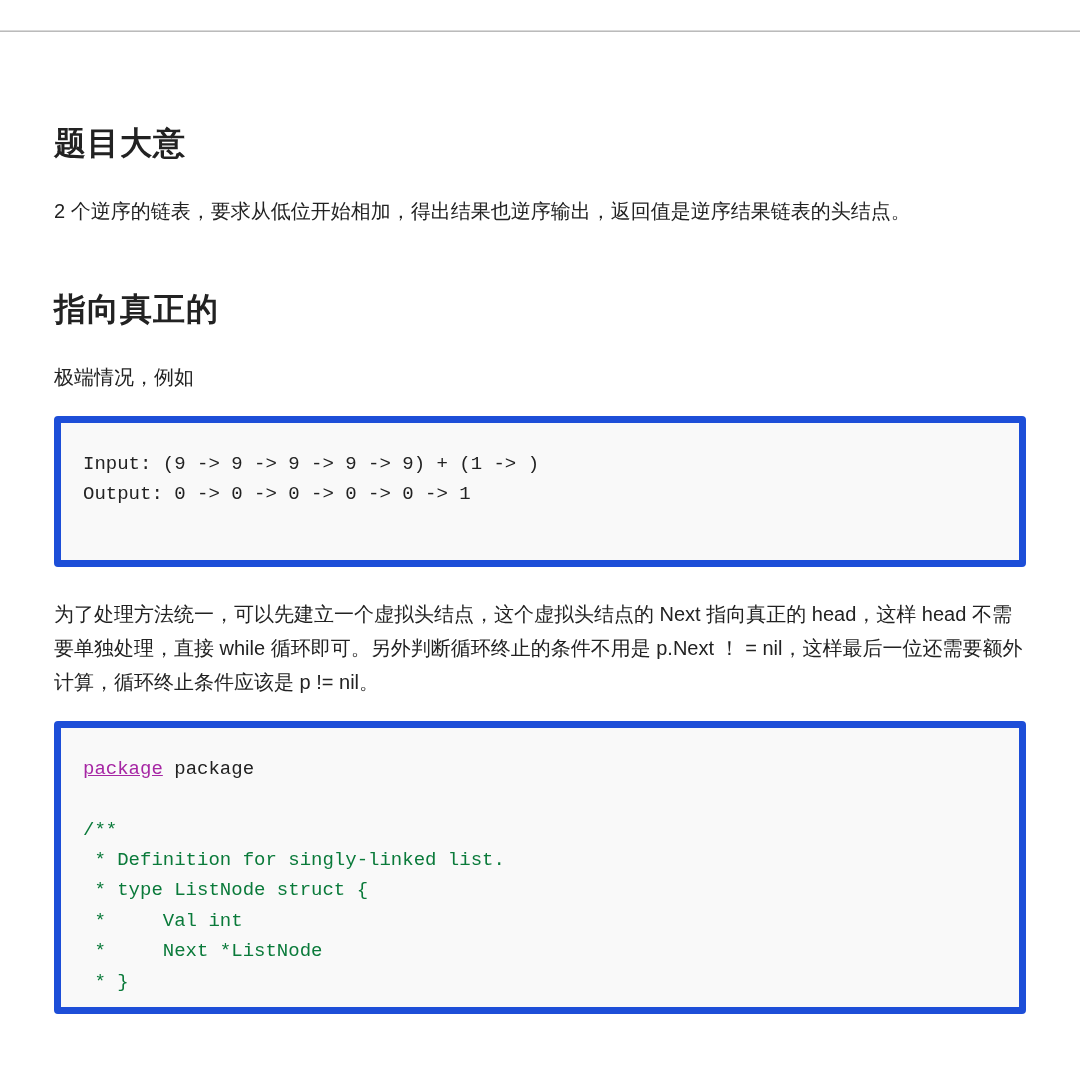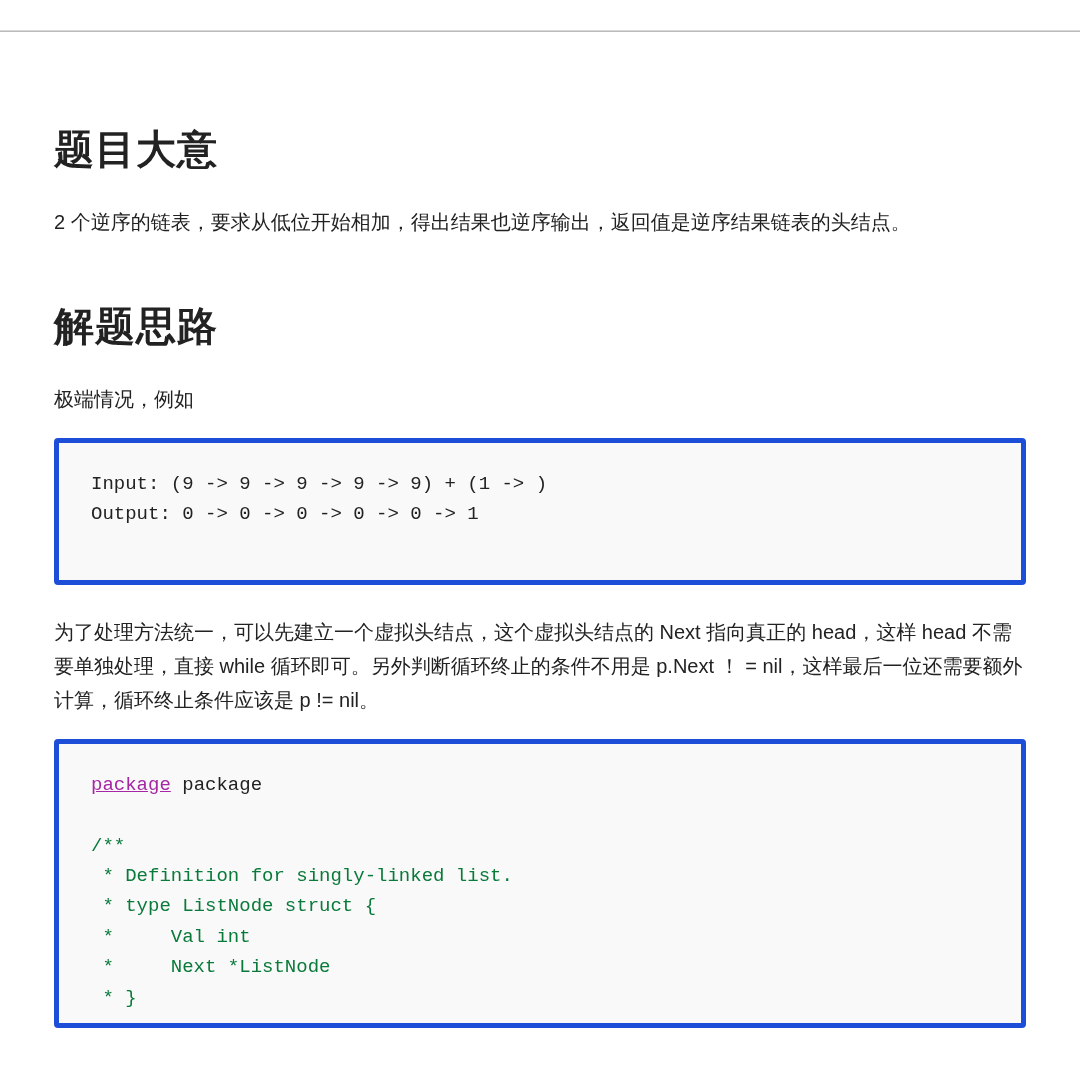--- a/index.html
+++ b/index.html
@@ -14,37 +14,37 @@
     height: 2px;
     background: #d8d8d8;
     border-bottom: 1px solid #bbb;
     margin-top: 30px;
   }
   .page {
     width: 1080px;
     padding: 0 54px 0 54px;
   }
   h2.section {
-    font-size: 40px;
+    font-size: 32px;
     font-weight: 700;
     margin: 60px 0 28px 0;
     letter-spacing: 1px;
   }
   h2.section.first { margin-top: 90px; }
   p.body {
     font-size: 20px;
     line-height: 1.7;
     margin: 18px 0;
     color: #222;
   }
   pre.codeblock {
     background: #f9f9f9;
-    border: 5px solid #1d4ed8;
+    border: 7px solid #1d4ed8;
     border-radius: 4px;
-    padding: 26px 22px 50px 32px;
+    padding: 26px 22px 50px 22px;
     margin: 22px 0 30px 0;
     font-family: "SFMono-Regular", Consolas, "Liberation Mono", Menlo, monospace;
     font-size: 19px;
     line-height: 1.6;
     white-space: pre;
     overflow: hidden;
     color: #222;
   }
   pre.codeblock.tall { padding-bottom: 10px; }
   .tok-keyword { color: #a626a4; text-decoration: underline; }
@@ -53,21 +53,21 @@
 </head>
 <body>
 
 <div class="top-rule"></div>
 
 <div class="page">
 
   <h2 class="section first">题目大意</h2>
   <p class="body">2 个逆序的链表，要求从低位开始相加，得出结果也逆序输出，返回值是逆序结果链表的头结点。</p>
 
-  <h2 class="section">解题思路</h2>
+  <h2 class="section">指向真正的</h2>
   <p class="body">极端情况，例如</p>
 
   <pre class="codeblock">Input: (9 -&gt; 9 -&gt; 9 -&gt; 9 -&gt; 9) + (1 -&gt; )
 Output: 0 -&gt; 0 -&gt; 0 -&gt; 0 -&gt; 0 -&gt; 1</pre>
 
   <p class="body">为了处理方法统一，可以先建立一个虚拟头结点，这个虚拟头结点的 Next 指向真正的 head，这样 head 不需要单独处理，直接 while 循环即可。另外判断循环终止的条件不用是 p.Next ！ = nil，这样最后一位还需要额外计算，循环终止条件应该是 p != nil。</p>
 
 
   <pre class="codeblock tall"><span class="tok-keyword">package</span><span> package</span>
 

